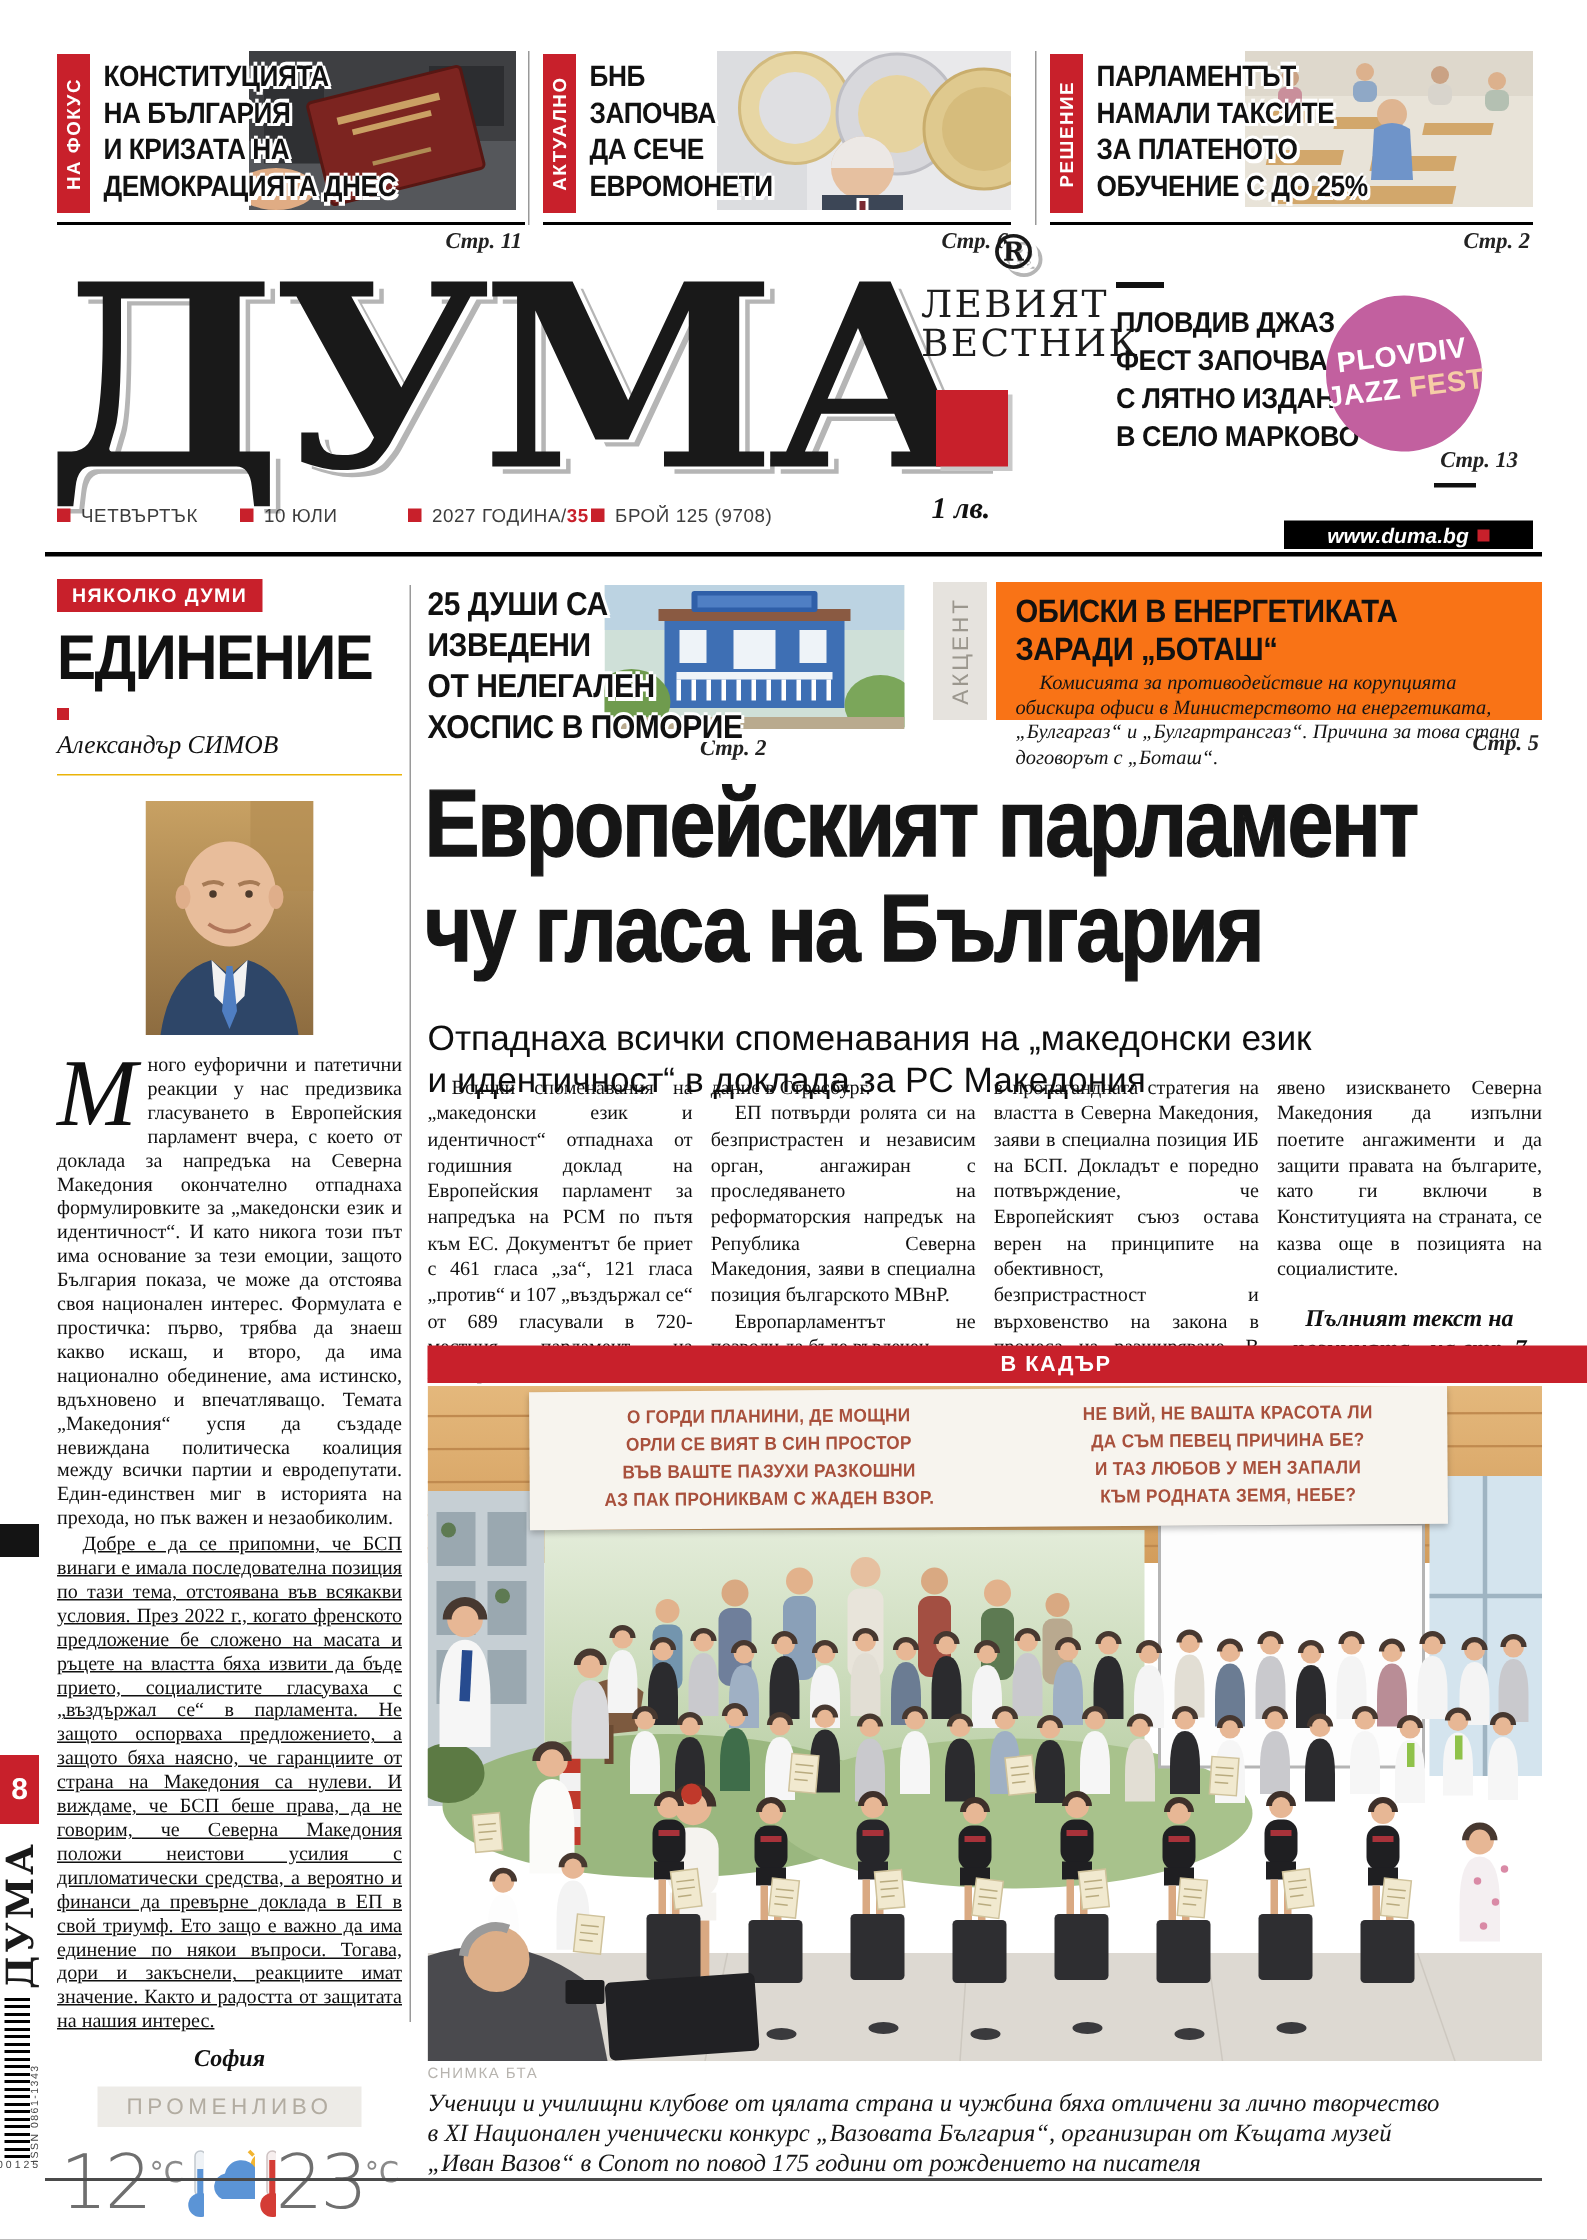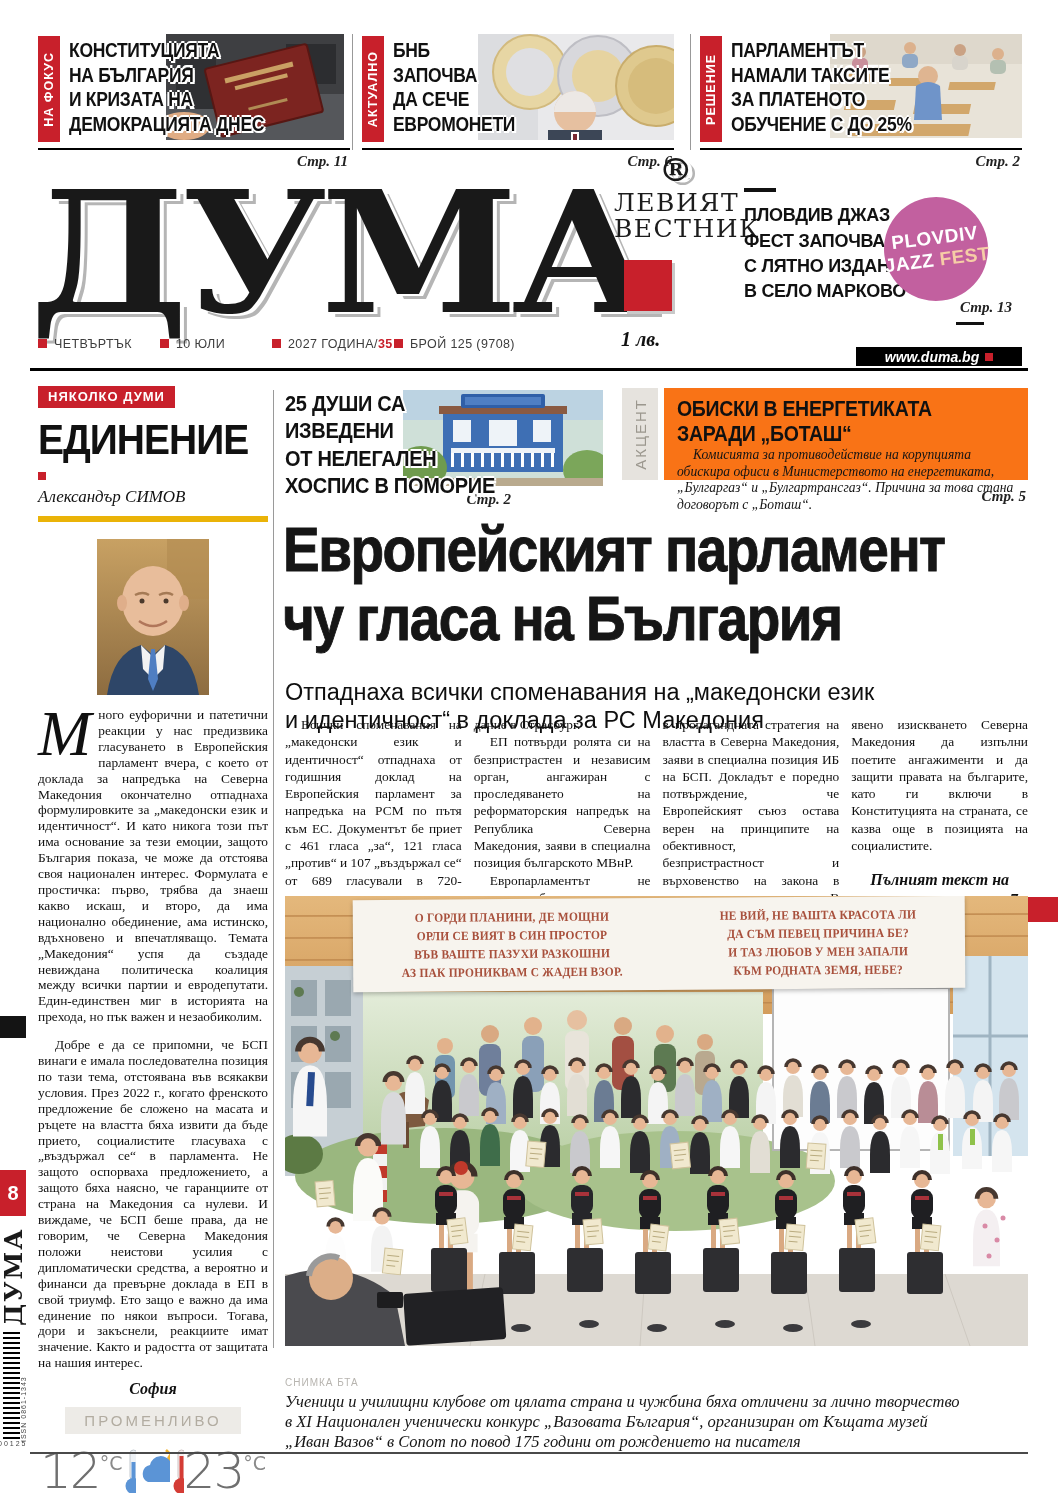--- a/index.html
+++ b/index.html
@@ -59,26 +59,26 @@
   .mrule{position:absolute;left:30px;right:30px;top:368px;height:3px;background:#000;}
 
   
   .opinion{position:absolute;left:38px;top:386px;width:230px;}
   .kicker{display:inline-block;background:#c8202b;color:#fff;font-weight:bold;font-size:13px;
           letter-spacing:1px;padding:3px 10px 4px;}
   .op-title{font-weight:bold;font-size:39px;letter-spacing:-1px;margin-top:8px;
             transform:scaleY(1.08);transform-origin:left top;}
   .op-sq{width:8px;height:8px;background:#c8202b;margin-top:12px;}
   .op-author{font-family:"Liberation Serif",serif;font-style:italic;font-size:17px;margin-top:7px;
-             padding-bottom:9px;border-bottom:6px solid #eab308;}
+             padding-bottom:9px;border-bottom:1px solid #eab308;}
   .op-photo{display:block;margin:17px auto 12px;}
   .op-body{font-family:"Liberation Serif",serif;font-size:13.4px;line-height:15.9px;
            text-align:justify;color:#101010;}
   .op-body p{margin:0;}
-  .op-body p.ind{text-indent:17px;margin-top:12px;}
+  .op-body p.ind{text-indent:17px;margin-top:1px;text-decoration:underline;}
   .dropcap{float:left;font-family:"Liberation Serif",serif;font-style:italic;font-size:64px;
            line-height:48px;margin:3px 7px 0 0;}
   .op-city{text-align:center;font-family:"Liberation Serif",serif;font-style:italic;
            font-weight:bold;font-size:16px;margin-top:9px;}
   .wx-cond{margin:9px auto 0;width:176px;background:#edebe7;color:#b2aca1;text-align:center;
            font-size:15px;letter-spacing:3px;padding:5px 0;}
   .wx-row{display:flex;align-items:flex-start;justify-content:space-between;margin-top:12px;padding:0 2px;}
   .wx-temp{font-family:"DejaVu Sans",sans-serif;font-weight:300;font-size:50px;color:#6f6f6f;
            letter-spacing:-2px;line-height:1;}
   .wx-temp sup{font-size:19px;font-weight:400;color:#8a8a8a;letter-spacing:0;}
@@ -126,21 +126,21 @@
   .cols{position:absolute;left:285px;top:716px;width:743px;display:flex;gap:12px;}
   .col{width:177px;font-family:"Liberation Serif",serif;font-size:13.4px;line-height:17.3px;
        text-align:justify;color:#101010;}
   .col p{margin:0;}
   .col p.ind{text-indent:16px;}
   .more{margin-top:16px;text-align:center;font-family:"Liberation Serif",serif;font-style:italic;
         font-weight:bold;font-size:16px;line-height:20px;}
   .kadar{position:absolute;left:285px;top:897px;width:838px;height:25px;background:#c8202b;
          color:#fff;font-weight:bold;font-size:14.5px;letter-spacing:1px;display:flex;
          align-items:center;justify-content:center;}
-  .photo{position:absolute;left:285px;top:896px;width:743px;height:500px;overflow:hidden;font-family:Liberation Serif, serif;}
+  .photo{position:absolute;left:285px;top:924px;width:743px;height:500px;overflow:hidden;}
   .poem-banner{position:absolute;left:68px;top:2px;width:612px;height:92px;background:#f7f4ee;
                box-shadow:0 2px 4px rgba(0,0,0,.25);display:flex;align-items:center;
                justify-content:space-around;transform:rotate(-0.4deg);z-index:3;}
   .poem{color:#a8503c;font-weight:bold;font-size:11.5px;line-height:17px;letter-spacing:0.2px;
         text-align:center;transform:scaleY(1.08);}
   .credit{position:absolute;left:285px;top:1377px;width:743px;text-align:left;font-size:10px;
           color:#b7b4af;letter-spacing:1px;}
   .caption{position:absolute;left:285px;top:1392px;width:760px;font-family:"Liberation Serif",serif;
            font-style:italic;font-size:16.5px;line-height:20px;color:#161616;}
   .bottomrule{position:absolute;left:30px;right:30px;top:1452px;height:2px;background:#4a4a4a;}

